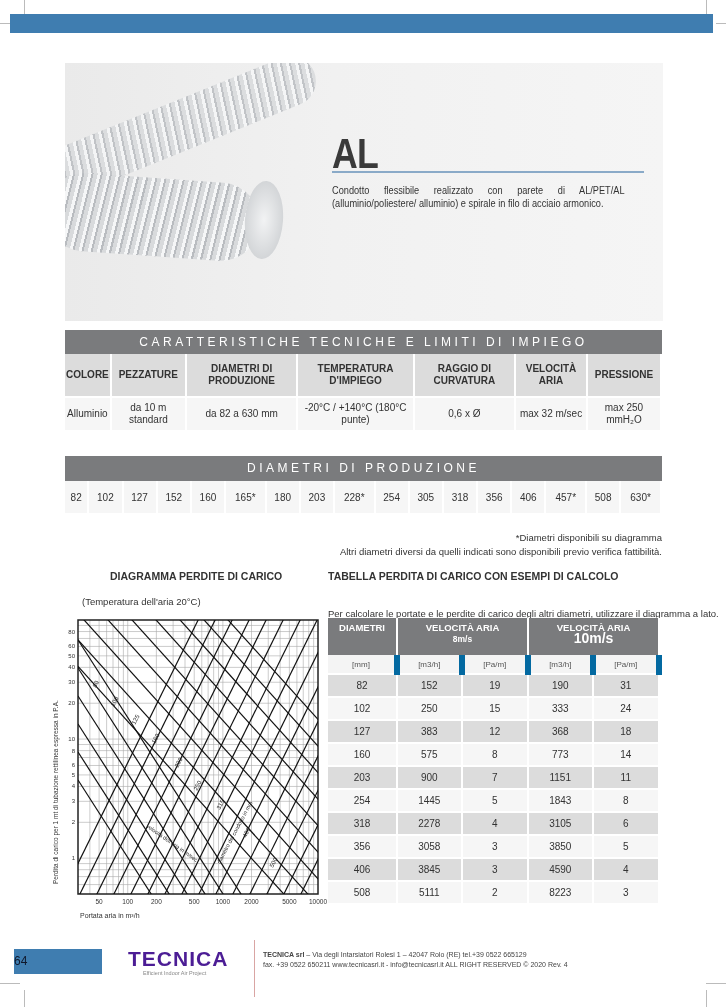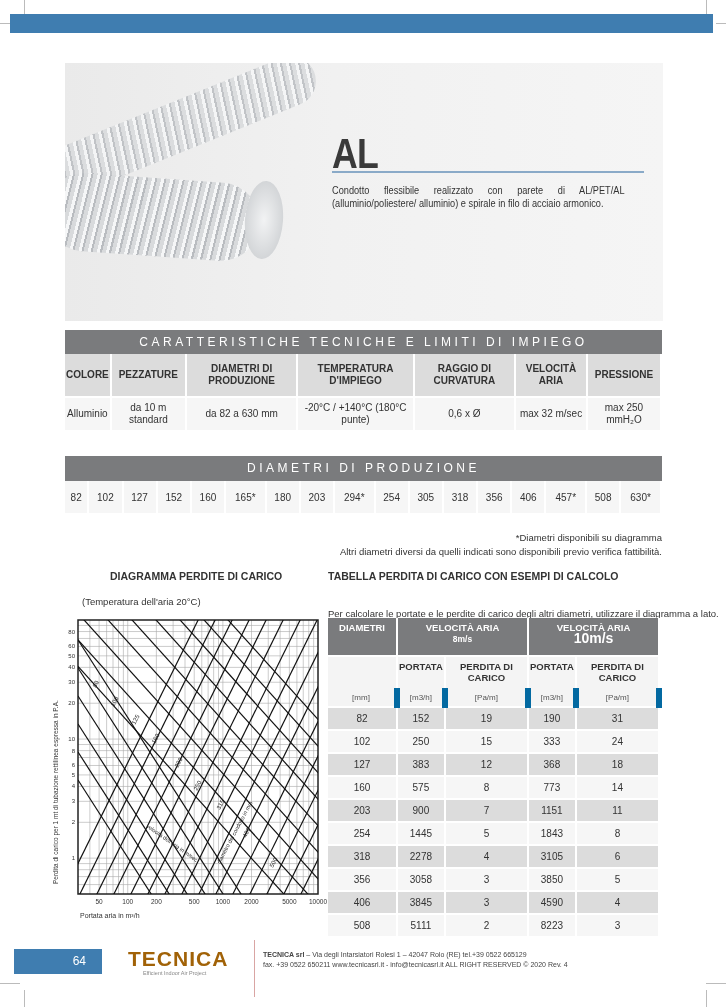--- a/index.html
+++ b/index.html
@@ -22,22 +22,22 @@
   .sect-h{position:absolute;font-size:10.5px;font-weight:bold;color:#333;white-space:nowrap;}
   .sect-s{position:absolute;font-size:9.5px;color:#333;white-space:nowrap;}
   .chart{position:absolute;left:76px;top:617px;}
   .ptable{position:absolute;left:328px;top:618px;width:334px;}
   .ptable th{background:#7a7b7d;color:#fff;font-size:9.5px;font-weight:bold;height:32px;border-right:2px solid #fff;line-height:11px;vertical-align:top;padding-top:4px;text-align:center;}
   .ptable .sub th{background:#f4f4f4;color:#333;height:26px;border-top:2px solid #fff;}
   .ptable .unit td{background:#f4f4f4;color:#555;font-size:8px;height:16px;border-right:6px solid #0369a1;text-align:center;}
   .ptable td.v{font-size:10px;color:#333;text-align:center;height:19px;border-right:2px solid #fff;border-top:2px solid #fff;}
   .ptable tr.odd td.v{background:#dcdcdc;}
   .ptable tr.even td.v{background:#f6f6f6;}
-  .pagebox{position:absolute;left:14px;top:949px;width:88px;height:25px;background:#3f7db0;color:#ffffff;font-size:12px;text-align:right;padding-right:16px;box-sizing:border-box;line-height:25px;}
-  .logo{position:absolute;left:128px;top:947px;font-family:"Liberation Sans",sans-serif;font-weight:bold;font-size:21px;color:#a16207;letter-spacing:1px;}
+  .pagebox{position:absolute;left:14px;top:949px;width:88px;height:25px;background:#3f7db0;color:#0f172a;font-size:12px;text-align:left;padding-right:16px;box-sizing:border-box;line-height:25px;}
+  .logo{position:absolute;left:128px;top:947px;font-family:"Liberation Sans",sans-serif;font-weight:bold;font-size:21px;color:#4c1d95;letter-spacing:1px;}
   .logo-sub{position:absolute;left:143px;top:970px;font-size:5.5px;color:#888;}
   .vdiv{position:absolute;left:254px;top:940px;width:1px;height:57px;background:#d9a5a3;}
   .foot{position:absolute;left:263px;top:950px;font-size:7px;color:#444;line-height:10px;white-space:nowrap;}
 </style>
 </head>
 <body>
 
 <div class="crop" style="left:24px;top:0;width:1px;height:14px;"></div>
 <div class="crop" style="left:706px;top:0;width:1px;height:14px;"></div>
 <div class="crop" style="left:0;top:23px;width:10px;height:1px;"></div>
@@ -89,21 +89,21 @@
     <tbody>
       <tr id="diam-row">
         <td>82</td>
         <td>102</td>
         <td>127</td>
         <td>152</td>
         <td>160</td>
         <td>165*</td>
         <td>180</td>
         <td>203</td>
-        <td>294*</td>
+        <td>228*</td>
         <td>254</td>
         <td>305</td>
         <td>318</td>
         <td>356</td>
         <td>406</td>
         <td>457*</td>
         <td>508</td>
         <td>630*</td>
       </tr>
     </tbody>
@@ -236,27 +236,20 @@
     <text x="8" y="272" font-size="6.5" fill="#333" transform="rotate(-90 8 272)">Perdita di carico per 1 mt di tubazione rettilinea espressa in P.A.</text>
   </svg>
 
 <table class="ptable">
   <tbody>
       <tr>
     <th style="width:66px;">DIAMETRI</th>
     <th colspan="2"><span>VELOCITÀ ARIA</span><br><span style="font-size:8.5px">8m/s</span></th>
     <th colspan="2"><span>VELOCITÀ ARIA</span><br><span style="font-size:14px">10m/s</span></th>
   </tr>
-  <tr class="sub">
-    <th></th>
-    <th>PORTATA</th>
-    <th>PERDITA DI CARICO</th>
-    <th>PORTATA</th>
-    <th>PERDITA DI CARICO</th>
-  </tr>
   <tr class="unit" id="unit-row">
         <td>[mm]</td>
         <td>[m3/h]</td>
         <td>[Pa/m]</td>
         <td>[m3/h]</td>
         <td>[Pa/m]</td>
       </tr>
   </tbody>
     <tbody id="loss-body">
       <tr class="odd">

